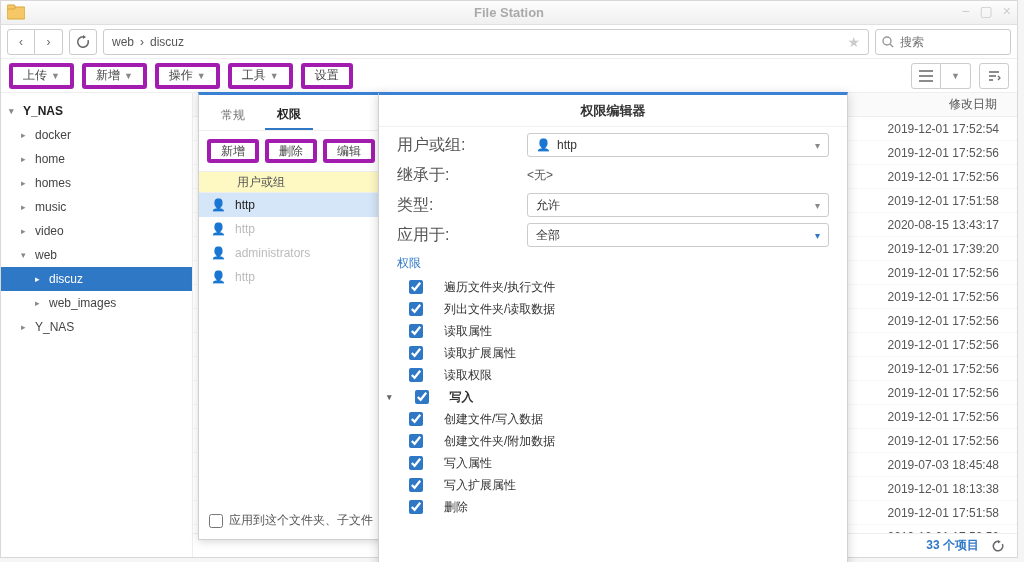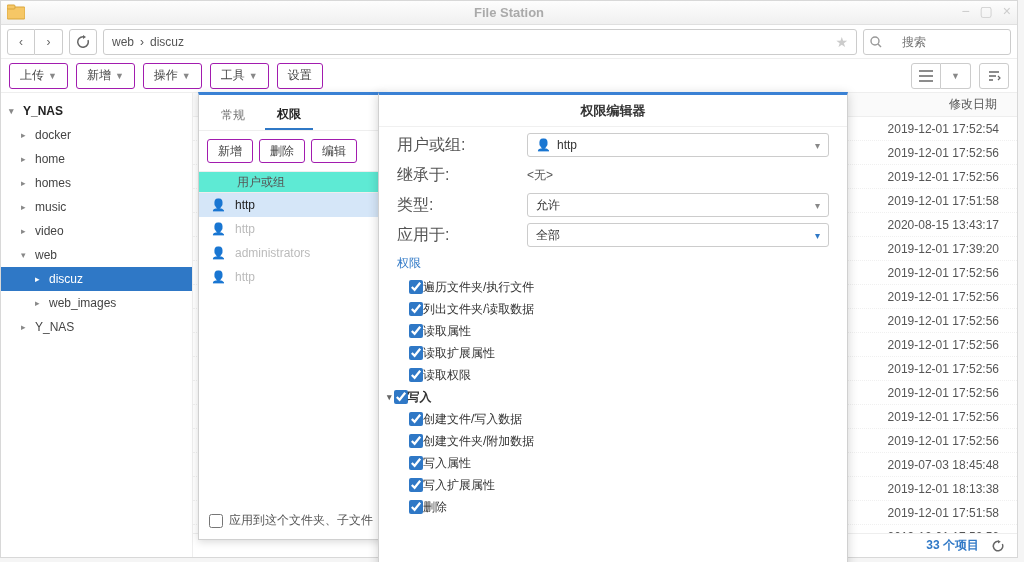--- a/index.html
+++ b/index.html
@@ -13,25 +13,25 @@
 .win-controls { position: absolute; right: 6px; top: 3px; display: flex; gap: 10px; color: #ccc; }
 .win-controls span { cursor: pointer; font-size: 14px; line-height: 14px; }
 
 .toolbar1 { height: 34px; display: flex; align-items: center; padding: 0 6px; gap: 6px; border-bottom: 1px solid #eee; }
 .nav-btn, .refresh-btn { width: 28px; height: 26px; border: 1px solid #ccc; border-radius: 3px; background: #fff; display: flex; align-items: center; justify-content: center; cursor: pointer; color: #666; }
 .nav-group { display: flex; }
 .nav-group .nav-btn:first-child { border-radius: 3px 0 0 3px; }
 .nav-group .nav-btn:last-child { border-radius: 0 3px 3px 0; border-left: none; }
 .breadcrumb { flex: 1; height: 26px; border: 1px solid #ccc; border-radius: 3px; display: flex; align-items: center; padding: 0 8px; gap: 6px; color: #555; position: relative; }
 .breadcrumb .star { position: absolute; right: 8px; color: #ccc; font-size: 14px; }
-.search-box { width: 148px; height: 26px; border: 1px solid #ccc; border-radius: 3px; display: flex; align-items: center; padding: 0 6px; gap: 20px; color: #888; }
+.search-box { width: 136px; height: 26px; border: 1px solid #ccc; border-radius: 3px; display: flex; align-items: center; padding: 0 6px; gap: 6px; color: #888; }
 .search-box input { border: none; outline: none; width: 100%; font-size: 12px; }
 
 .toolbar2 { height: 34px; display: flex; align-items: center; padding: 0 8px; gap: 8px; border-bottom: 1px solid #eee; }
-.tb-btn { height: 26px; padding: 0 10px; border: 1px solid #a21caf; border-radius: 3px; background: #fff; display: flex; align-items: center; gap: 4px; cursor: pointer; color: #444; }
+.tb-btn { height: 26px; padding: 0 10px; border: 4px solid #a21caf; border-radius: 3px; background: #fff; display: flex; align-items: center; gap: 4px; cursor: pointer; color: #444; }
 .tb-btn .caret { font-size: 9px; color: #888; }
 .tb-spacer { flex: 1; }
 .view-group { display: flex; }
 .view-btn { width: 30px; height: 26px; border: 1px solid #ccc; background: #fff; display: flex; align-items: center; justify-content: center; cursor: pointer; color: #666; }
 .view-group .view-btn:first-child { border-radius: 3px 0 0 3px; }
 .view-group .view-btn:last-child { border-radius: 0 3px 3px 0; border-left: none; }
 .sort-btn { width: 30px; height: 26px; border: 1px solid #ccc; border-radius: 3px; display: flex; align-items: center; justify-content: center; cursor: pointer; color: #666; background: #fff; }
 
 .main { display: flex; height: calc(100% - 92px); }
 .sidebar { width: 192px; border-right: 1px solid #eee; padding-top: 6px; overflow-y: auto; }
@@ -51,42 +51,42 @@
 .footer .count { color: #2f78c6; }
 .footer .reload { color: #666; cursor: pointer; }
 
 
 .dialog1 { position: absolute; left: 198px; top: 92px; width: 186px; height: 448px; background: #fff; border: 1px solid #d0d0d0; border-top: 3px solid #3a81d4; box-shadow: 0 2px 8px rgba(0,0,0,.15); }
 .dialog1 .tabs { height: 36px; display: flex; align-items: flex-end; padding: 0 10px; gap: 8px; border-bottom: 1px solid #eee; }
 .dialog1 .tab { height: 30px; padding: 0 12px; display: flex; align-items: center; color: #777; cursor: pointer; }
 .dialog1 .tab.active { color: #222; font-weight: bold; border-bottom: 2px solid #2f78c6; }
 .dialog1 .actions { display: flex; gap: 6px; padding: 8px; }
 .dialog1 .actions .tb-btn { flex: none; padding: 0 10px; height: 24px; font-size: 12px; }
-.perm-list-header { height: 22px; background: #5eead4; border-top: 1px solid #eee; border-bottom: 1px solid #eee; padding-left: 38px; color: #555; display: flex; align-items: center; font-size: 12px; }
+.perm-list-header { height: 22px; background: #fef9c3; border-top: 1px solid #eee; border-bottom: 1px solid #eee; padding-left: 38px; color: #555; display: flex; align-items: center; font-size: 12px; }
 .perm-row { height: 24px; display: flex; align-items: center; padding-left: 12px; gap: 8px; font-size: 12px; cursor: pointer; }
 .perm-row .uicon { width: 16px; text-align: center; }
 .perm-row.selected { background: #d5e6f8; color: #222; }
 .perm-row.dim { color: #bbb; }
 .dialog1 .apply { position: absolute; bottom: 10px; left: 10px; display: flex; align-items: center; gap: 6px; color: #555; font-size: 12px; }
 .dialog1 .apply input { width: 14px; height: 14px; }
 
 
 .dialog2 { position: absolute; left: 378px; top: 92px; width: 470px; height: 530px; background: #fff; border: 1px solid #d0d0d0; border-top: 3px solid #3a81d4; box-shadow: 0 2px 10px rgba(0,0,0,.18); }
 .dialog2 h3 { height: 32px; display: flex; align-items: center; justify-content: center; font-size: 13px; font-weight: bold; color: #333; border-bottom: 1px solid #f0f0f0; }
 .dialog2 .form { padding: 4px 18px 0 18px; }
 .form-row { display: flex; align-items: center; height: 28px; margin-bottom: 2px; }
 .form-row label { width: 130px; color: #555; font-size: 16px; }
 .form-row .sel { flex: 1; height: 24px; border: 1px solid #ccc; border-radius: 3px; display: flex; align-items: center; padding: 0 8px; justify-content: space-between; cursor: pointer; font-size: 12px; color: #333; }
 .form-row .sel .caret { color: #888; font-size: 10px; }
 .form-row .sel.hi .caret { color: #2f78c6; }
 .form-row .sel .withicon { display: flex; align-items: center; gap: 6px; }
 .plain-val { color: #555; font-size: 12px; }
 .section-label { color: #2f78c6; font-size: 12px; margin: 6px 0 4px 0; }
 .perm-tree { padding-left: 12px; }
-.perm-check { display: flex; align-items: center; gap: 0; height: 22px; font-size: 12px; color: #333; }
+.perm-check { display: flex; align-items: center; gap: 21px; height: 22px; font-size: 12px; color: #333; }
 .perm-check.group { font-weight: bold; margin-left: -10px; }
 .perm-check .arrow { font-size: 9px; color: #666; margin-right: 2px; }
 .perm-check input[type=checkbox] { width: 14px; height: 14px; accent-color: #2f78c6; }
 
 svg { display: block; }
 </style>
 </head>
 <body>
 
 <div class="window">

